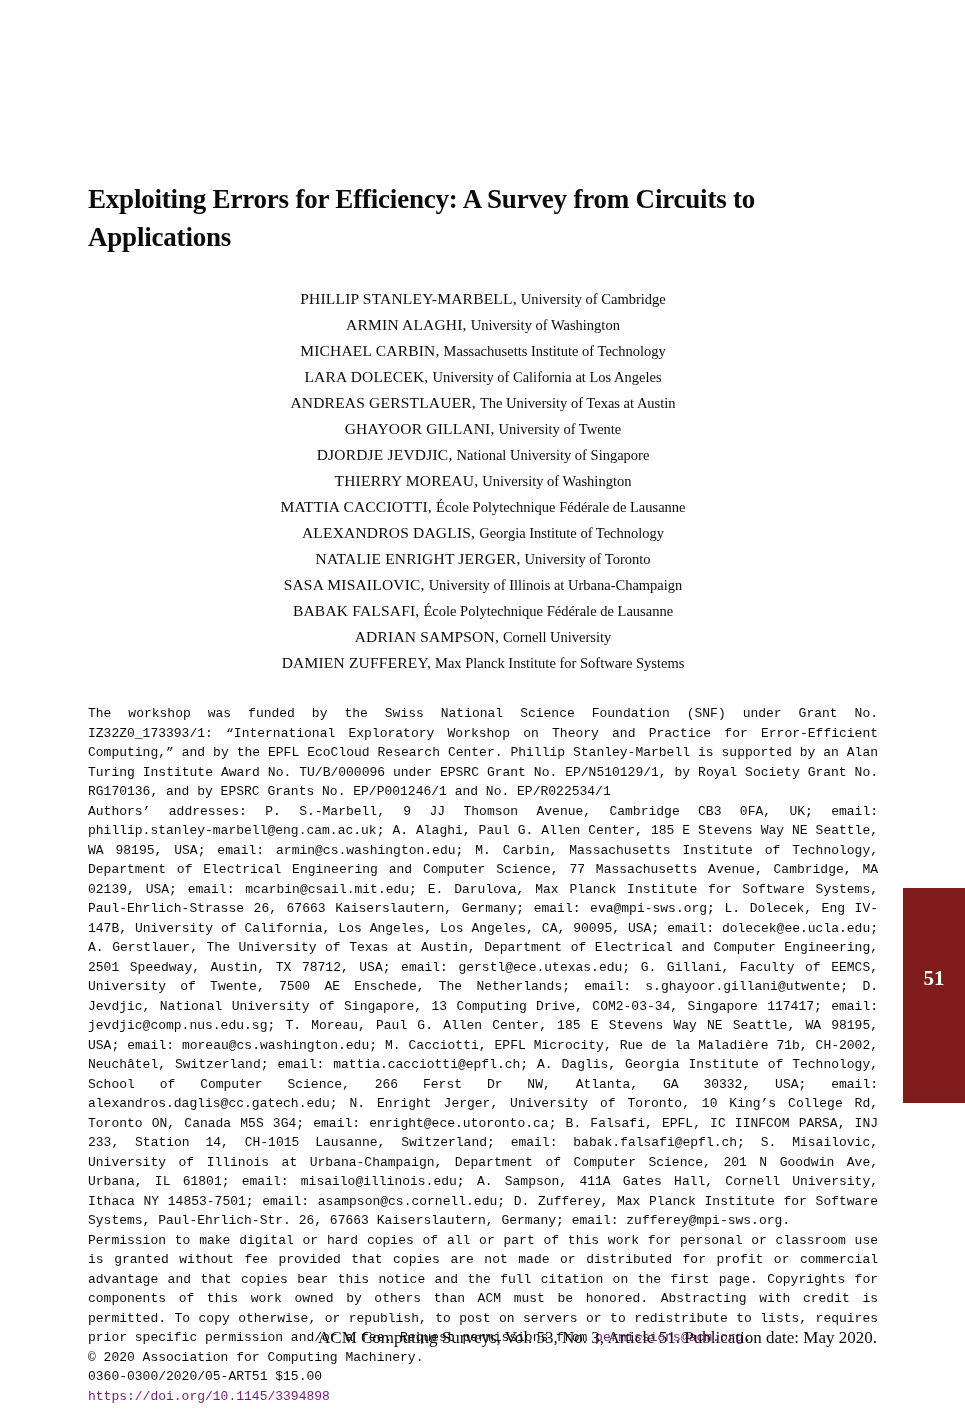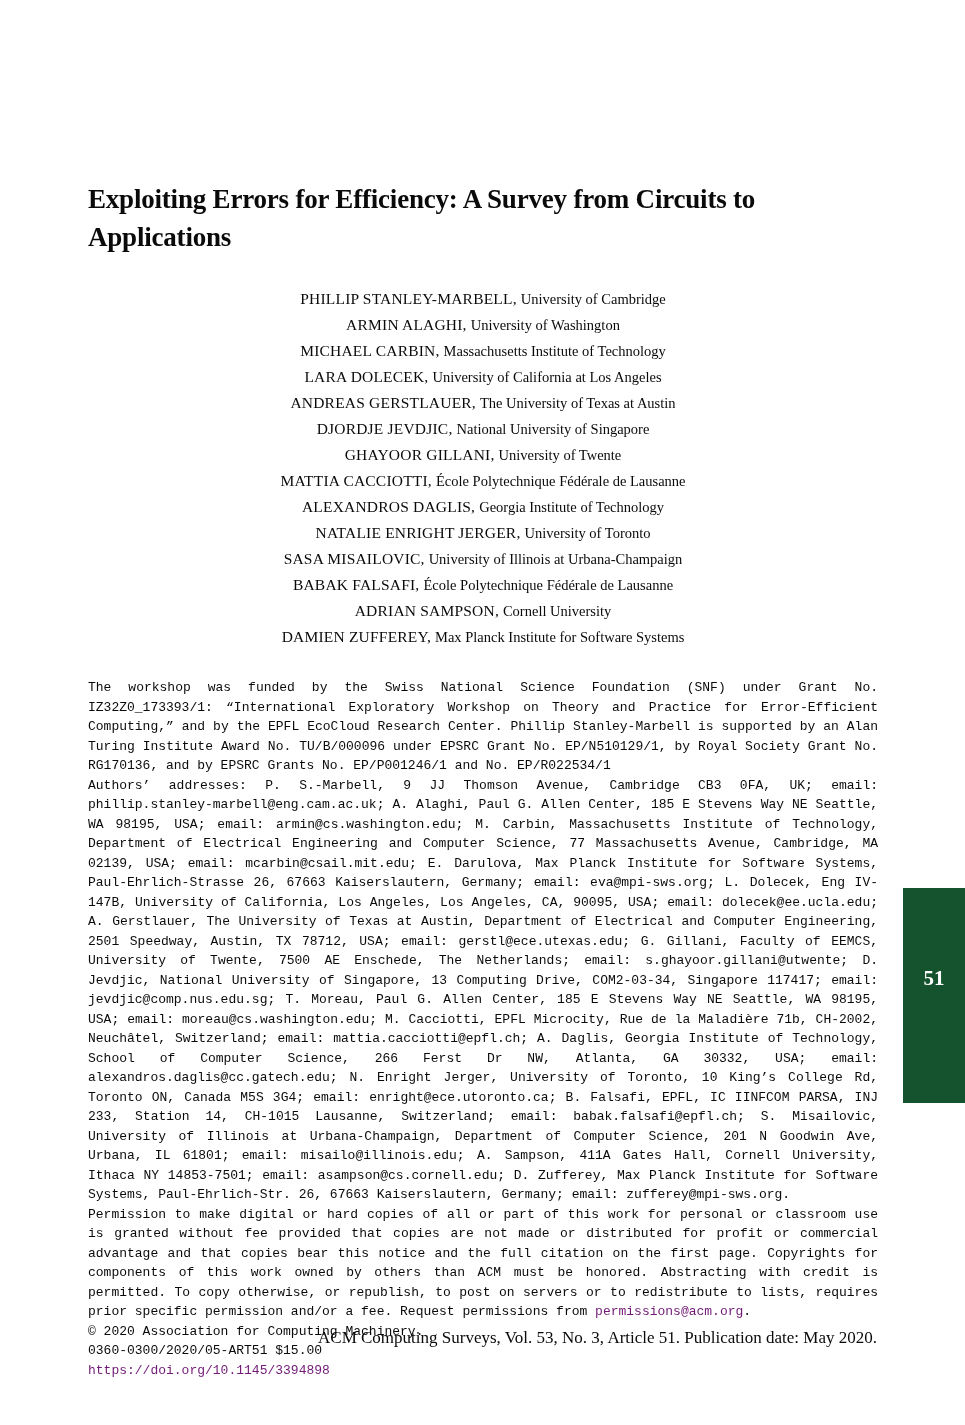--- a/index.html
+++ b/index.html
@@ -67,21 +67,21 @@
     color: #701a75;
     text-decoration: none;
     cursor: pointer;
   }
   .page-tab {
     position: absolute;
     right: 0;
     top: 888px;
     width: 62px;
     height: 215px;
-    background: #14532d;
+    background: #7f1d1d;
   }
   .page-tab .num {
     display: block;
     margin-top: 78px;
     text-align: center;
     color: #ffffff;
     font-size: 21px;
     font-weight: bold;
   }
   .page-footer {
@@ -100,22 +100,23 @@
   <div class="content">
 
     <h1 class="title">Exploiting Errors for Efficiency: A Survey from Circuits to Applications</h1>
 
     <div class="authors">
       <div class="author-line"><span class="author-name">PHILLIP STANLEY-MARBELL,</span> <span class="author-affil">University of Cambridge</span></div>
       <div class="author-line"><span class="author-name">ARMIN ALAGHI,</span> <span class="author-affil">University of Washington</span></div>
       <div class="author-line"><span class="author-name">MICHAEL CARBIN,</span> <span class="author-affil">Massachusetts Institute of Technology</span></div>
       <div class="author-line"><span class="author-name">LARA DOLECEK,</span> <span class="author-affil">University of California at Los Angeles</span></div>
       <div class="author-line"><span class="author-name">ANDREAS GERSTLAUER,</span> <span class="author-affil">The University of Texas at Austin</span></div>
+      <div class="author-line"><span class="author-name">GHAYOOR GILLANI,</span> <span class="author-affil">University of Twente</span></div>
       <div class="author-line"><span class="author-name">DJORDJE JEVDJIC,</span> <span class="author-affil">National University of Singapore</span></div>
-      <div class="author-line"><span class="author-name">GHAYOOR GILLANI,</span> <span class="author-affil">University of Twente</span></div>
+      <div class="author-line"><span class="author-name">THIERRY MOREAU,</span> <span class="author-affil">University of Washington</span></div>
       <div class="author-line"><span class="author-name">MATTIA CACCIOTTI,</span> <span class="author-affil">École Polytechnique Fédérale de Lausanne</span></div>
       <div class="author-line"><span class="author-name">ALEXANDROS DAGLIS,</span> <span class="author-affil">Georgia Institute of Technology</span></div>
       <div class="author-line"><span class="author-name">NATALIE ENRIGHT JERGER,</span> <span class="author-affil">University of Toronto</span></div>
       <div class="author-line"><span class="author-name">SASA MISAILOVIC,</span> <span class="author-affil">University of Illinois at Urbana-Champaign</span></div>
       <div class="author-line"><span class="author-name">BABAK FALSAFI,</span> <span class="author-affil">École Polytechnique Fédérale de Lausanne</span></div>
       <div class="author-line"><span class="author-name">ADRIAN SAMPSON,</span> <span class="author-affil">Cornell University</span></div>
       <div class="author-line"><span class="author-name">DAMIEN ZUFFEREY,</span> <span class="author-affil">Max Planck Institute for Software Systems</span></div>
     </div>
 
     <div class="footnotes">

